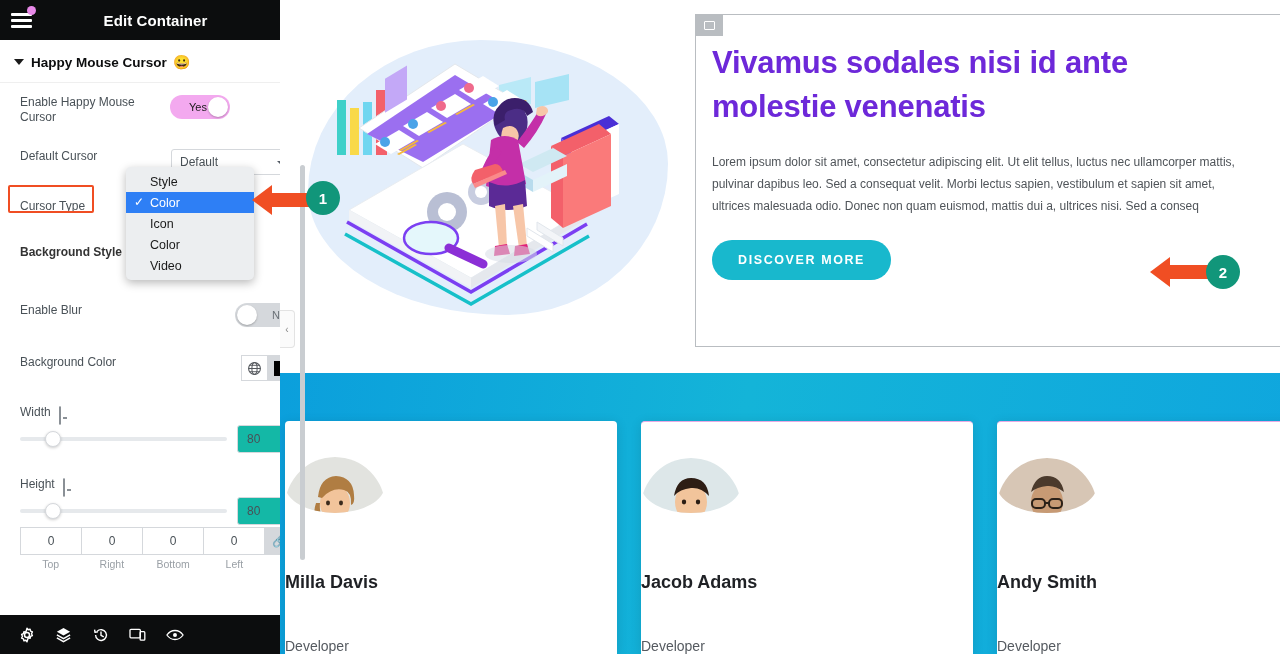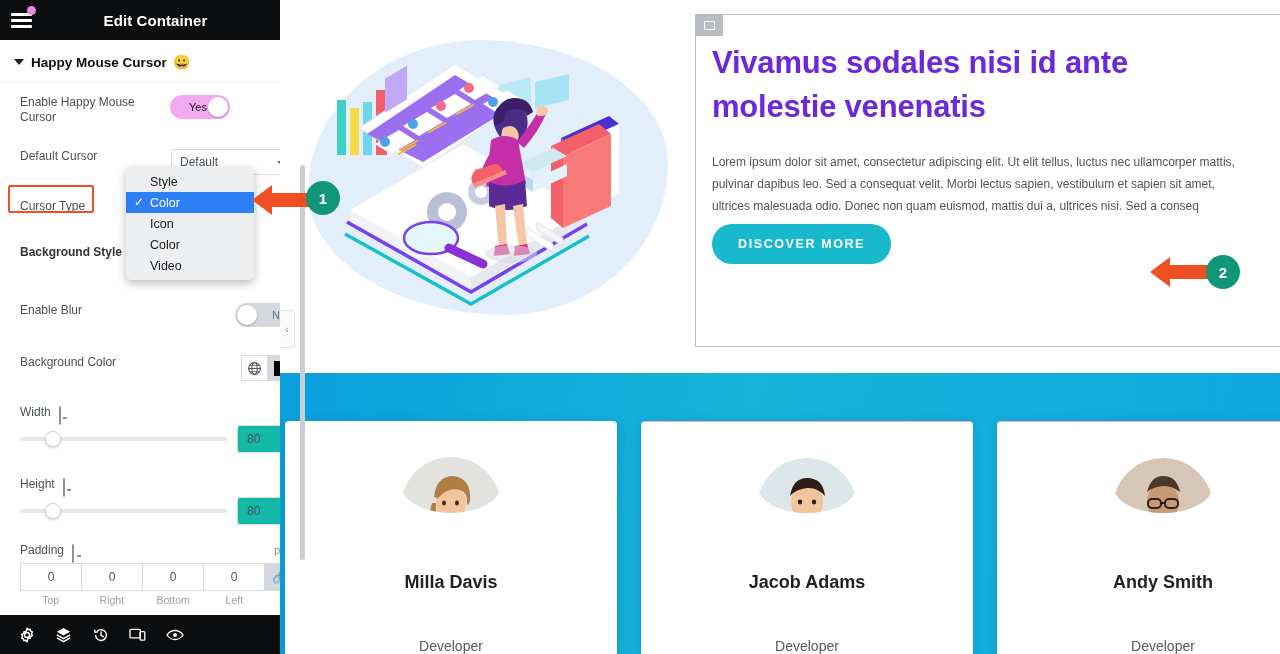--- a/index.html
+++ b/index.html
@@ -266,42 +266,42 @@
   }
   #hero-title {
     font-size: 31px; font-weight: bold; color: #6d28d9;
     line-height: 1.42; margin: 4px 0 0 0; letter-spacing: -.2px;
   }
   #hero-para {
     font-size: 12px; color: #4f5459; line-height: 1.85;
     margin: 22px 0 0 0;
   }
   #discover-btn {
-    margin-top: 6px; display: inline-flex; align-items: center;
+    margin-top: 22px; display: inline-flex; align-items: center;
     justify-content: center; height: 40px; padding: 0 26px;
     background: #18b8cd; border-radius: 22px;
     color: #fff; font-size: 12.5px; font-weight: bold;
     letter-spacing: 1.6px; cursor: pointer;
   }
 
   
   #team {
     position: absolute; left: 0; top: 373px; width: 1000px; height: 281px;
     background: linear-gradient(100deg, #0b9fdc 0%, #14b4d8 45%, #0fa6de 100%);
   }
   #team-inner {
     display: flex; gap: 24px; padding: 0 0 0 0;
     position: absolute; left: 5px; top: 48px; right: -40px;
   }
   .tcard {
     flex: 0 0 332px; background: #fff;
     border-radius: 4px 4px 0 0;
     box-shadow: 0 2px 12px rgba(0,0,0,.12);
     height: 233px; display: flex; flex-direction: column;
-    align-items: center; padding-top: 36px; position: relative; gap: 35px;
+    padding-top: 36px; position: relative; gap: 35px;
   }
   .tcard.hl { border-top: 1.5px solid #e9a9e4; }
   .avatar {
     width: 100px; height: 100px; border-radius: 50%;
     overflow: hidden; position: relative;
   }
   .tname {
     margin-top: 24px; font-size: 18px; font-weight: bold; color: #1f2125;
   }
   .trole {
@@ -419,25 +419,20 @@
         <span class="mon-icon"><span class="sc"></span><span class="st"></span></span>
       </div>
       <div class="slider-row">
         <div class="track">
             <span class="knob2"></span>
           </div>
         <div class="numbox">80</div>
       </div>
 
 
-      <div class="pad-head" style="margin-top:10px">
-        <span class="lab">Padding</span>
-        <span class="mon-icon" style="margin-left:8px"><span class="sc"></span><span class="st"></span></span>
-        <span class="unit"><span>px</span> ▾</span>
-      </div>
       <div class="pad-inputs">
         <div class="pi">0</div>
         <div class="pi">0</div>
         <div class="pi">0</div>
         <div class="pi">0</div>
         <div class="link">🔗</div>
       </div>
       <div class="pad-labels">
         <span>Top</span>
         <span>Right</span>

